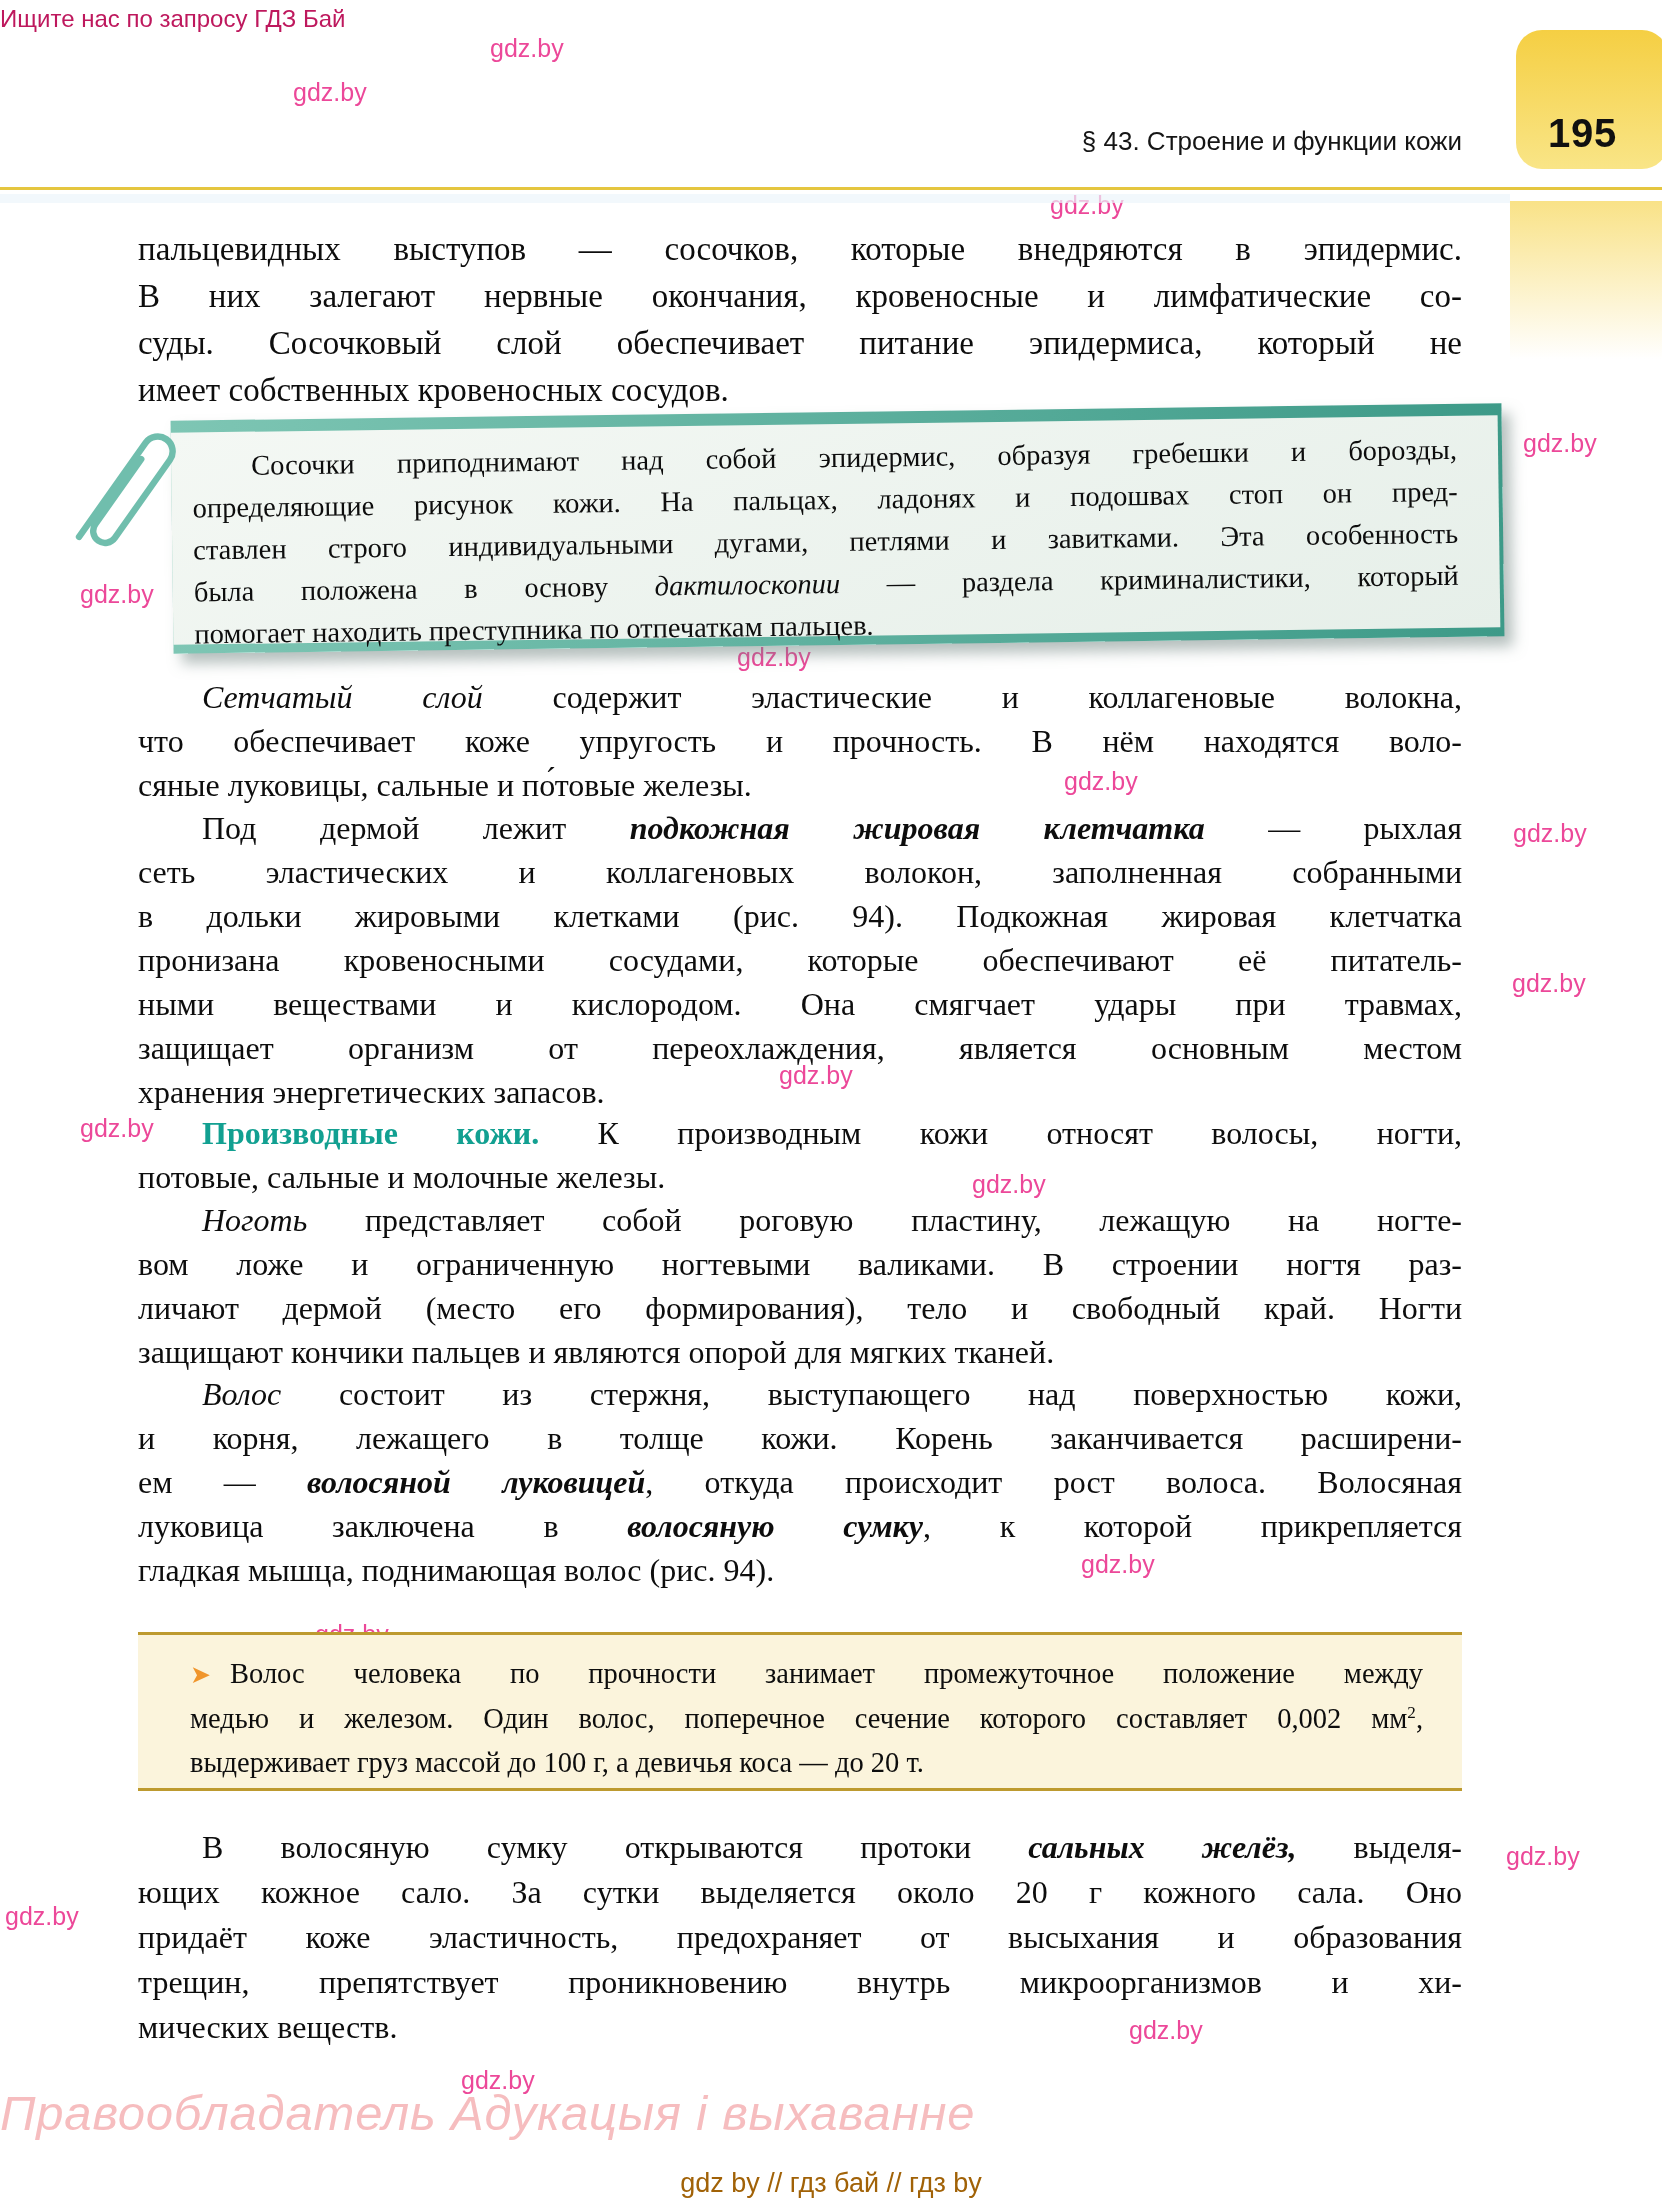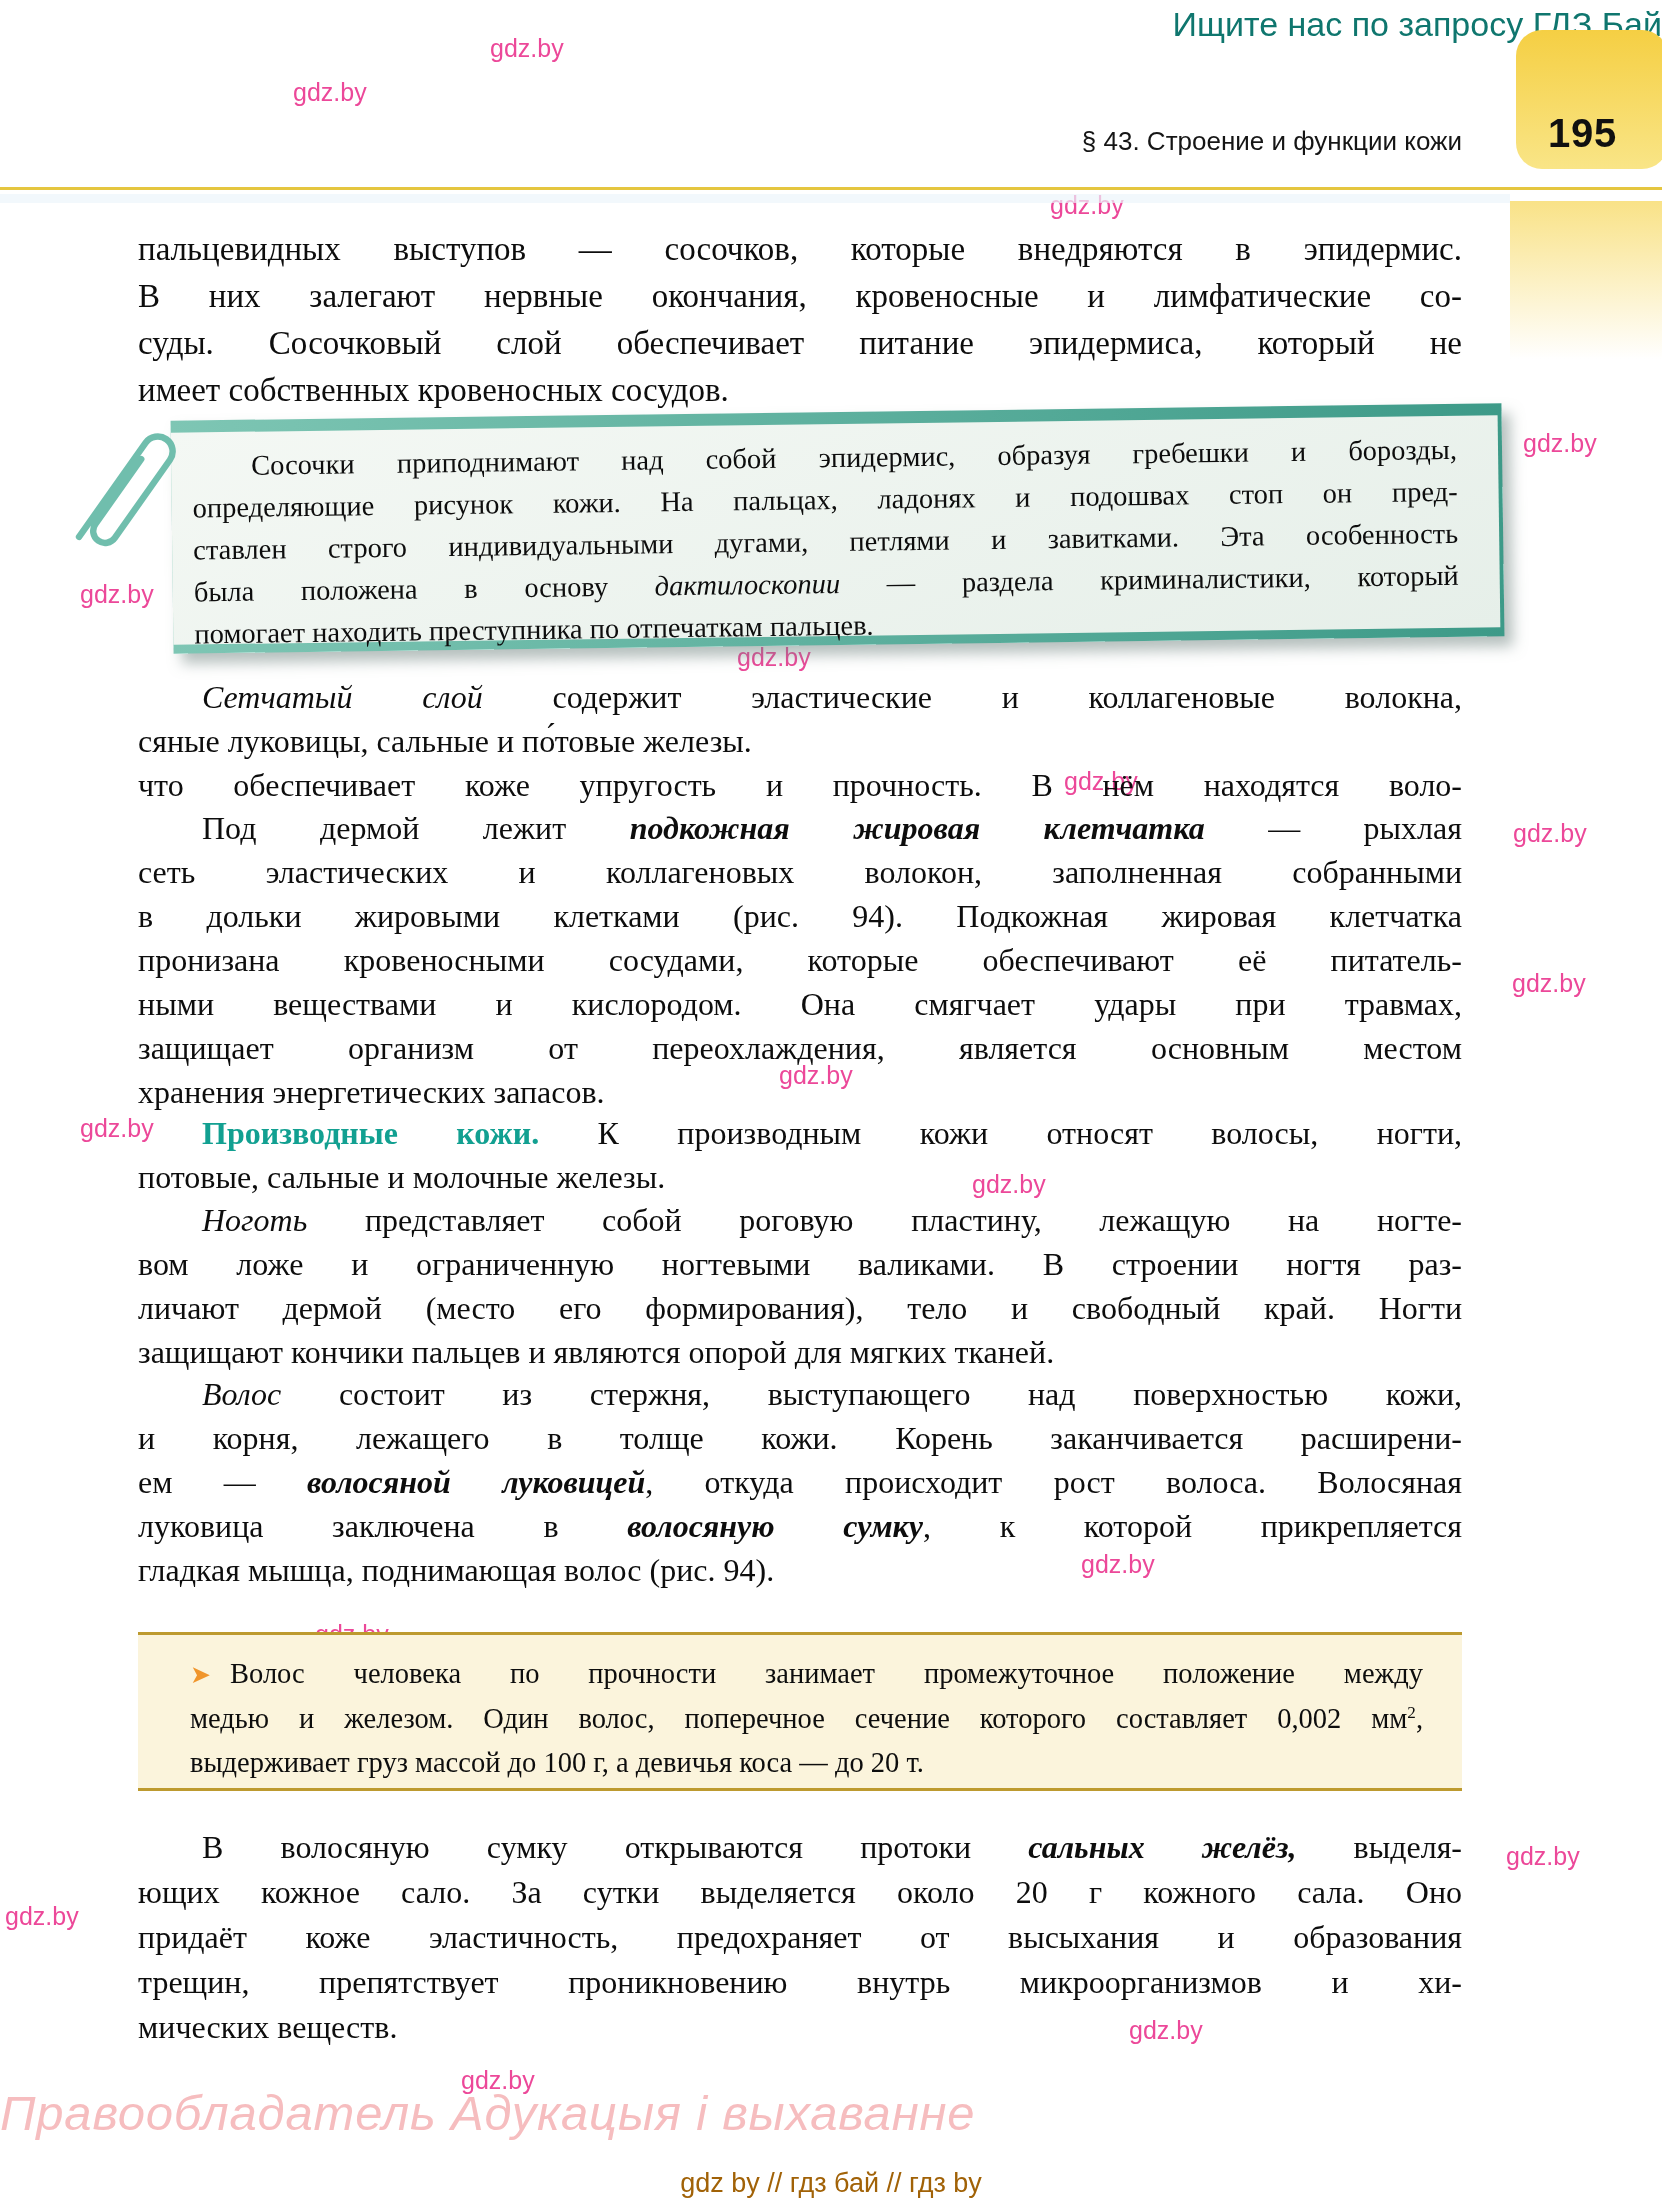--- a/index.html
+++ b/index.html
@@ -1,21 +1,21 @@
 <!DOCTYPE html>
 <html style="font-size:13.4px"><head>
 <meta charset="utf-8">
 <style>
   html,body { margin:0; padding:0; background:#ffffff; }
   .page { position:relative; width:1662px; height:2205px; background:#ffffff; overflow:hidden;
           font-family:"Liberation Serif", serif; color:#0d0d0d; }
 
   
-  .promo { position:absolute; top:5px; left:0; width:100%; text-align:right;
-           font-family:"Liberation Sans", sans-serif; font-size:34px; color:#0f766e; }
+  .promo { position:absolute; top:5px; left:0; width:100%; text-align:left;
+           font-family:"Liberation Sans", sans-serif; font-size:24px; color:#be185d; }
 
   
   .wm { position:absolute; font-family:"Liberation Sans", sans-serif; font-size:25px;
         color:#ec4899; white-space:nowrap; }
 
   
   .numbox { position:absolute; left:1516px; top:30px; width:152px; height:139px;
             background:linear-gradient(180deg,#F5CF43 0%,#F9E587 100%);border-radius:26px; }
   .numbox .num { position:absolute; left:32px; bottom:13.4px; font-family:"Liberation Sans", sans-serif;
                  font-weight:bold; font-size:40px; color:#101010; letter-spacing:0.8px; }
@@ -122,22 +122,22 @@
         <div class="tline"><span>Сосочки приподнимают над собой эпидермис, образуя гребешки и борозды,</span></div>
         <div class="tline"><span>определяющие рисунок кожи. На пальцах, ладонях и подошвах стоп он пред-</span></div>
         <div class="tline"><span>ставлен строго индивидуальными дугами, петлями и завитками. Эта особенность</span></div>
         <div class="tline"><span>была положена в основу </span><span class="seg-i">дактилоскопии</span><span> — раздела криминалистики, который</span></div>
         <div class="tline last"><span>помогает находить преступника по отпечаткам пальцев.</span></div>
       </div>
   </div>
 
   <div class="para p2">
       <div class="tline"><span class="seg-i">Сетчатый слой</span><span> содержит эластические и коллагеновые волокна,</span></div>
+      <div class="tline"><span>что обеспечивает коже упругость и прочность. В нём находятся воло-</span></div>
       <div class="tline last"><span>сяные луковицы, сальные и по́товые железы.</span></div>
-      <div class="tline"><span>что обеспечивает коже упругость и прочность. В нём находятся воло-</span></div>
     </div>
   <div class="para p3">
       <div class="tline"><span>Под дермой лежит </span><span class="seg-bi">подкожная жировая клетчатка</span><span> — рыхлая</span></div>
       <div class="tline"><span>сеть эластических и коллагеновых волокон, заполненная собранными</span></div>
       <div class="tline"><span>в дольки жировыми клетками (рис. 94). Подкожная жировая клетчатка</span></div>
       <div class="tline"><span>пронизана кровеносными сосудами, которые обеспечивают её питатель-</span></div>
       <div class="tline"><span>ными веществами и кислородом. Она смягчает удары при травмах,</span></div>
       <div class="tline"><span>защищает организм от переохлаждения, является основным местом</span></div>
       <div class="tline last"><span>хранения энергетических запасов.</span></div>
     </div>

